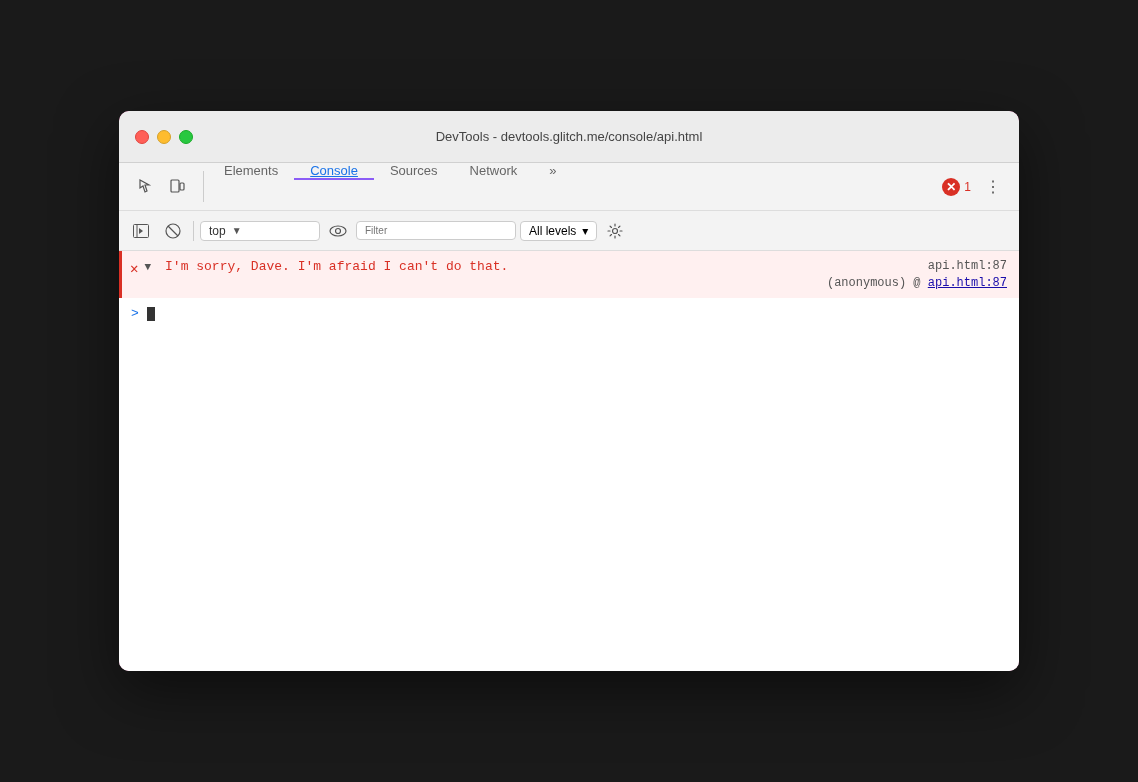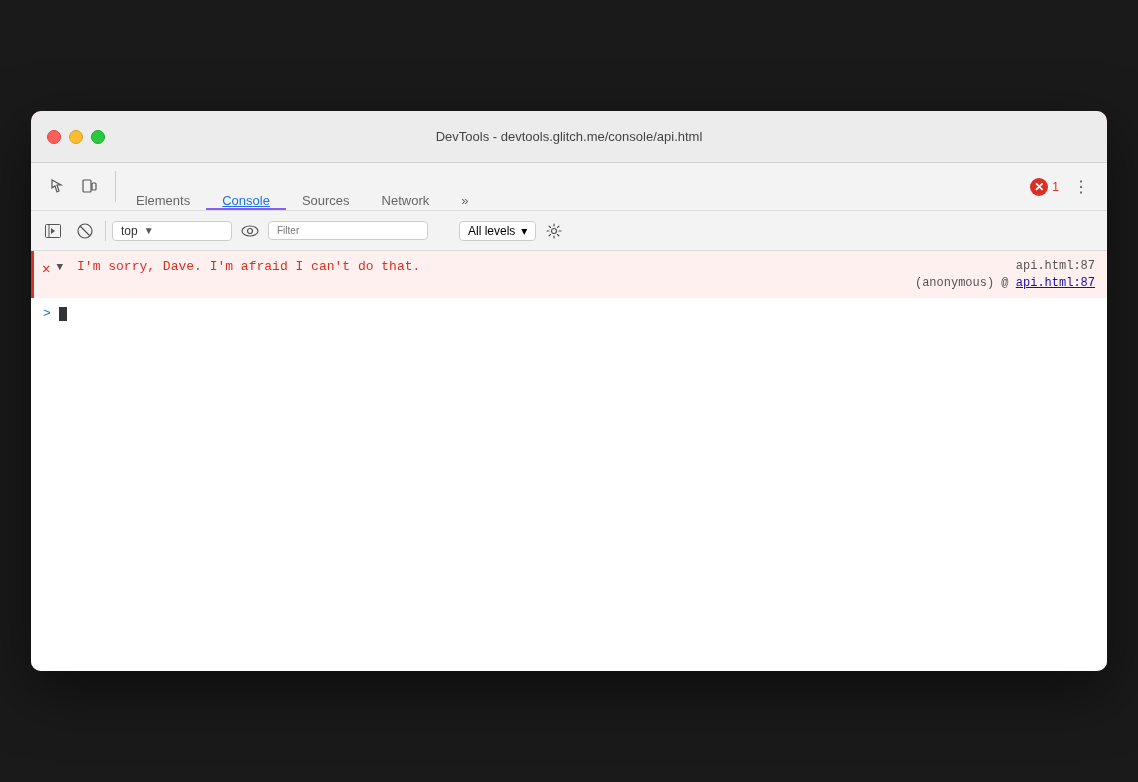--- a/index.html
+++ b/index.html
@@ -6,21 +6,21 @@
     body {
       background: #1a1a1a;
       display: flex;
       justify-content: center;
       align-items: center;
       width: 1138px;
       height: 782px;
       font-family: -apple-system, BlinkMacSystemFont, 'Helvetica Neue', sans-serif;
     }
     .devtools-window {
-      width: 1076px;
+      width: 900px;
       height: 560px;
       background: #f9a8d4;
       border-radius: 10px;
       box-shadow: 0 20px 60px rgba(0,0,0,0.5);
       display: flex;
       flex-direction: column;
       overflow: hidden;
     }
     
     .title-bar {
@@ -81,21 +81,21 @@
       color: #555;
       font-size: 16px;
     }
     .tabs-divider {
       width: 1px;
       background: #ccc;
       margin: 8px 4px;
     }
     .tabs-list {
       display: flex;
-      align-items: flex-end;
+      align-items: flex-start;
     }
     .tab {
       padding: 0 16px;
       display: flex;
       align-items: center;
       font-size: 13px;
       color: #666;
       cursor: pointer;
       border-bottom: 2px solid transparent;
       white-space: nowrap;
@@ -206,21 +206,20 @@
     .levels-select {
       display: flex;
       align-items: flex-start;
       border: 1px solid #ccc;
       border-radius: 4px;
       padding: 2px 8px;
       font-size: 12px;
       background: white;
       cursor: pointer;
       gap: 6px;
-      margin-left: 27px;
     }
     .gear-btn {
       width: 28px;
       height: 28px;
       display: flex;
       align-items: center;
       justify-content: center;
       cursor: pointer;
       color: #555;
       font-size: 15px;

